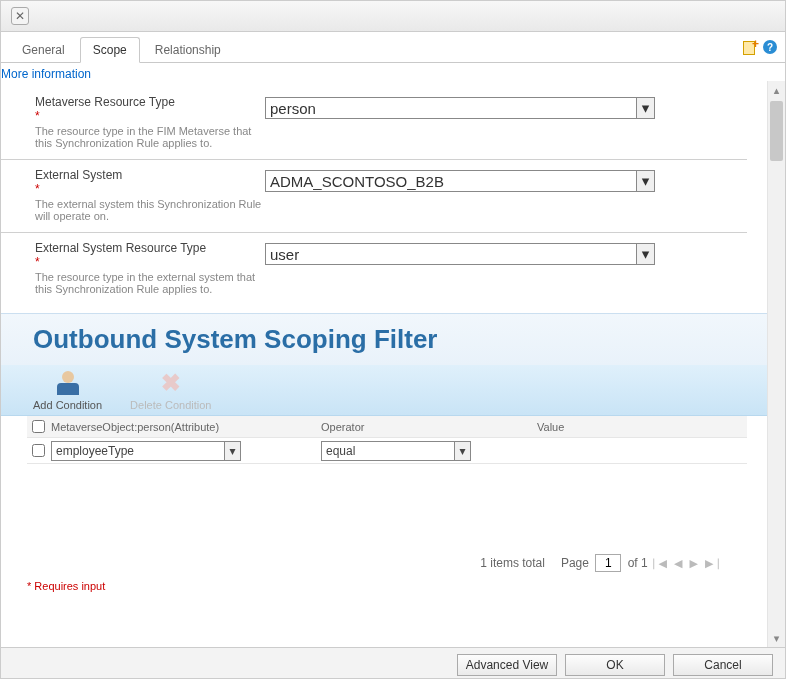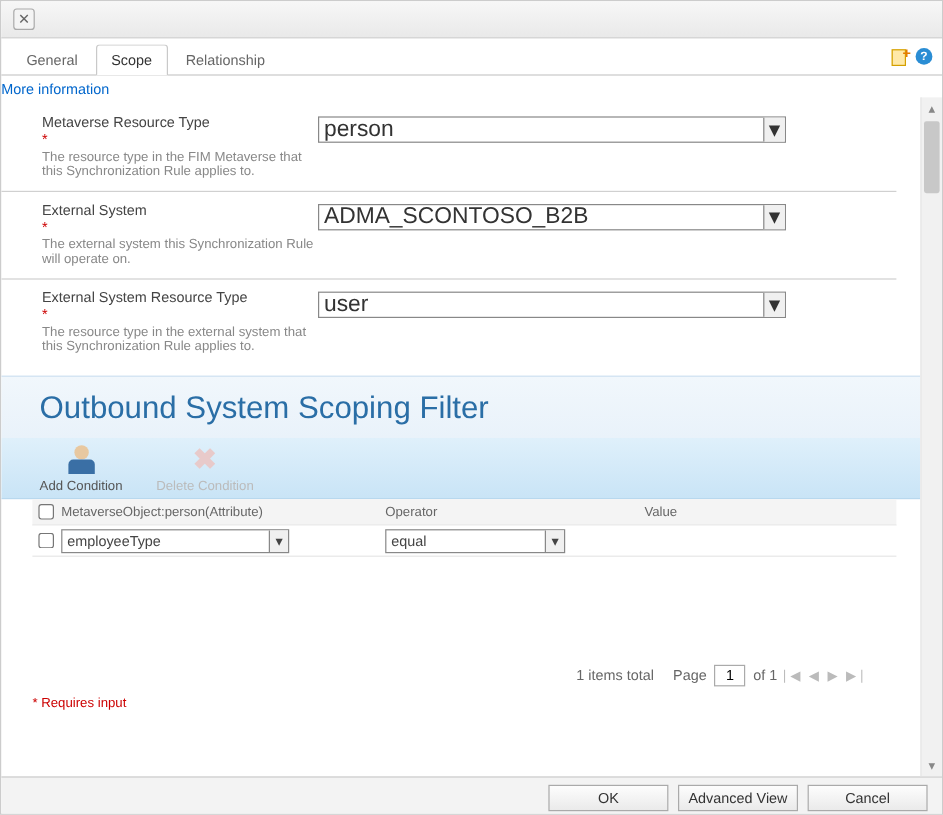--- a/index.html
+++ b/index.html
@@ -161,42 +161,42 @@
   .field-label .desc { color: #888; font-size: 11px; margin-top: 2px; }
   .field-control { flex: 1; padding-top: 2px; }
   .select-like {
     width: 390px;
     height: 22px;
     border: 1px solid #888;
     background: #fff;
     display: flex; align-items: center;
     padding: 0 4px;
     position: relative;
-    font-size: 19px;
+    font-size: 15px;
     color: #333;
   }
   .select-arrow {
     position: absolute;
     right: 0; top: 0; bottom: 0;
     width: 18px;
     border-left: 1px solid #888;
     display: flex; align-items: center; justify-content: center;
     background: #f0f0f0;
   }
 
   .section-header {
     background: linear-gradient(#f1f7fc, #e9f2fa);
     border-top: 1px solid #cbdff0;
     margin-top: 8px;
     padding: 10px 16px 6px 32px;
   }
   .section-header h2 {
     margin: 0 0 4px 0;
     font-size: 26px;
-    font-weight: 400;
+    font-weight: 700;
     color: #2a6ea6;
   }
   .toolbar {
     background: linear-gradient(#dff0fb, #c9e4f6);
     padding: 4px 16px 4px 32px;
     display: flex;
     gap: 28px;
     border-bottom: 1px solid #b8d8ee;
   }
   .tool-btn {
@@ -426,16 +426,16 @@
   </div>
 
   <div class="fake-scrollbar">
     <div class="scroll-arrow">▴</div>
     <div class="scroll-thumb"></div>
     <div class="scroll-arrow" style="position:absolute;bottom:0;left:0;right:0">▾</div>
   </div>
 </div>
 
 <div class="buttonbar">
+  <button class="btn">Advanced View</button>
   <button class="btn">OK</button>
-  <button class="btn">Advanced View</button>
   <button class="btn">Cancel</button>
 </div>
 
 </body></html>

